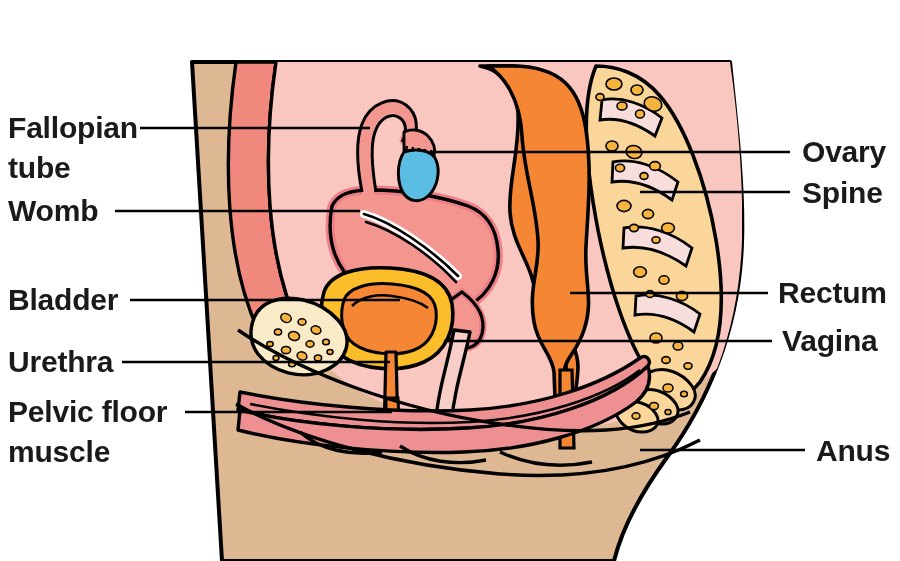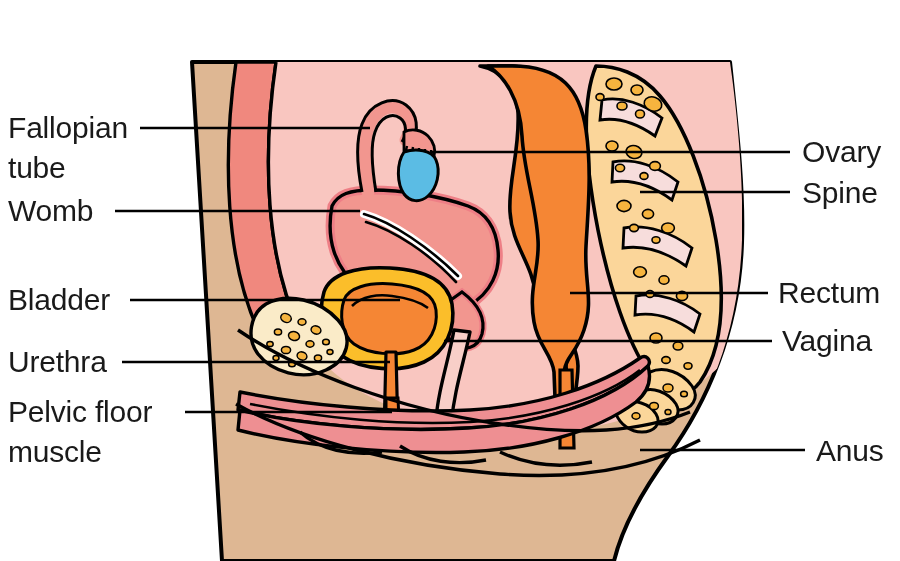--- a/index.html
+++ b/index.html
@@ -2,21 +2,21 @@
 <html><head>
 <meta charset="utf-8">
 <title>Female Pelvic Anatomy Diagram</title>
 <style>
   html,body{margin:0;padding:0;background:#ffffff;}
   body{
     width:900px;height:561px;overflow:hidden;
     font-family:"Liberation Sans", sans-serif;
     position:relative;
   }
-  #stage{position:absolute;left:0;top:0;width:900px;height:517px;}
+  #stage{position:absolute;left:0;top:0;width:900px;height:517px;font-weight:bold;}
   svg#diagram{display:block;width:900px;height:561px;}
   .lbl{
     font-family:"Liberation Sans", sans-serif;
     font-size:30px;
     fill:#1a1a1a;
     letter-spacing:-0.2px;
   }
   .lbl-left{text-anchor:start;}
   .lbl-right{text-anchor:start;}
   .leader{stroke:#000000;stroke-width:2.6;fill:none;stroke-linecap:butt;}

